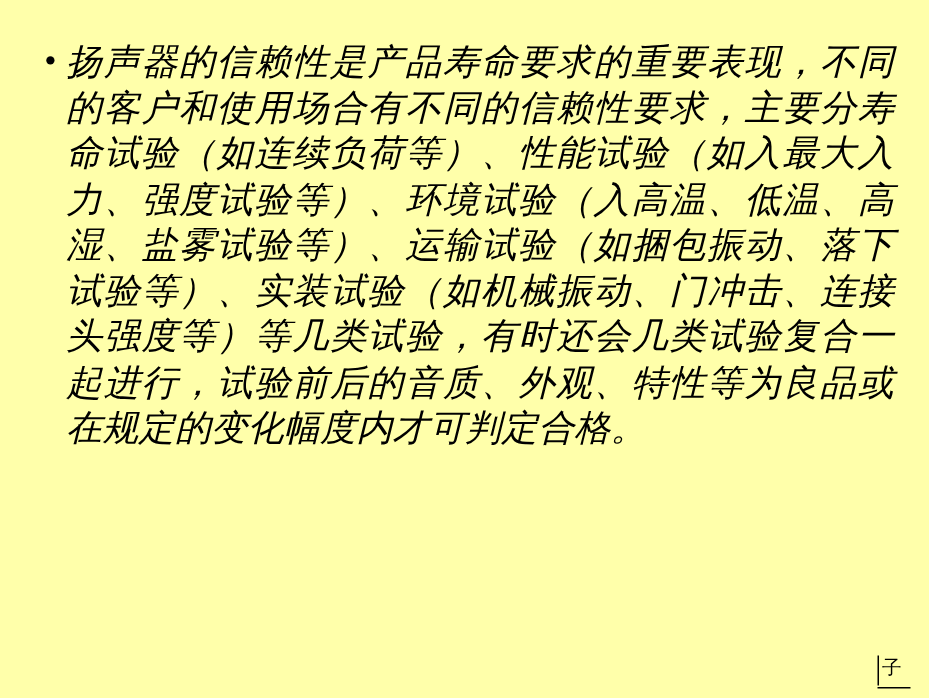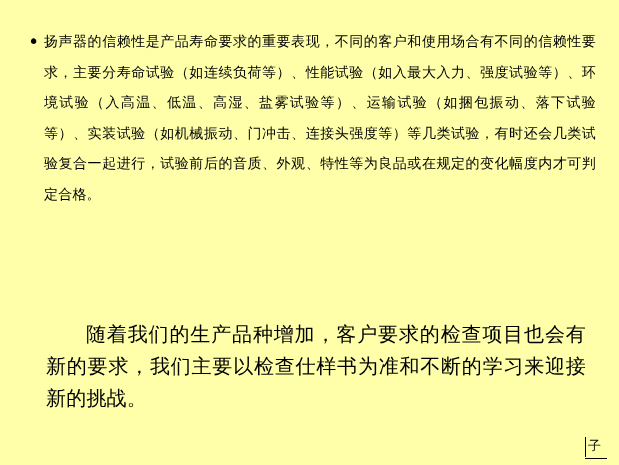--- a/index.html
+++ b/index.html
@@ -35,26 +35,27 @@
     width: 20px;
     font-size: 19px;
     line-height: 30.5px;
     color: #000;
     text-align: left;
     padding-left: 4px;
     box-sizing: border-box;
   }
   .bullet-text {
     flex: 1 1 auto;
-    font-size: 14px;
+    font-size: 24px;
     line-height: 30.5px;
     color: #000000;
     text-align: justify;
     text-justify: inter-ideograph;
     letter-spacing: 0.2px;
+    font-style: italic;
   }
   .para-block {
     position: absolute;
     left: 46px;
     top: 318px;
     width: 540px;
     font-size: 20px;
     line-height: 32px;
     color: #000000;
     text-align: justify;
@@ -97,21 +98,20 @@
 </head>
 <body>
 
 <div class="slide">
 
   <div class="bullet-block">
     <div class="bullet-dot">•</div>
     <div class="bullet-text">扬声器的信赖性是产品寿命要求的重要表现，不同的客户和使用场合有不同的信赖性要求，主要分寿命试验（如连续负荷等）、性能试验（如入最大入力、强度试验等）、环境试验（入高温、低温、高湿、盐雾试验等）、运输试验（如捆包振动、落下试验等）、实装试验（如机械振动、门冲击、连接头强度等）等几类试验，有时还会几类试验复合一起进行，试验前后的音质、外观、特性等为良品或在规定的变化幅度内才可判定合格。</div>
   </div>
 
-  <div class="para-block">随着我们的生产品种增加，客户要求的检查项目也会有新的要求，我们主要以检查仕样书为准和不断的学习来迎接新的挑战。</div>
 
   <div class="corner-mark">
     <span class="l-vert"></span>
     <span class="l-horiz"></span>
     <span class="glyph">子</span>
   </div>
 
 </div>
 
 </body></html>

